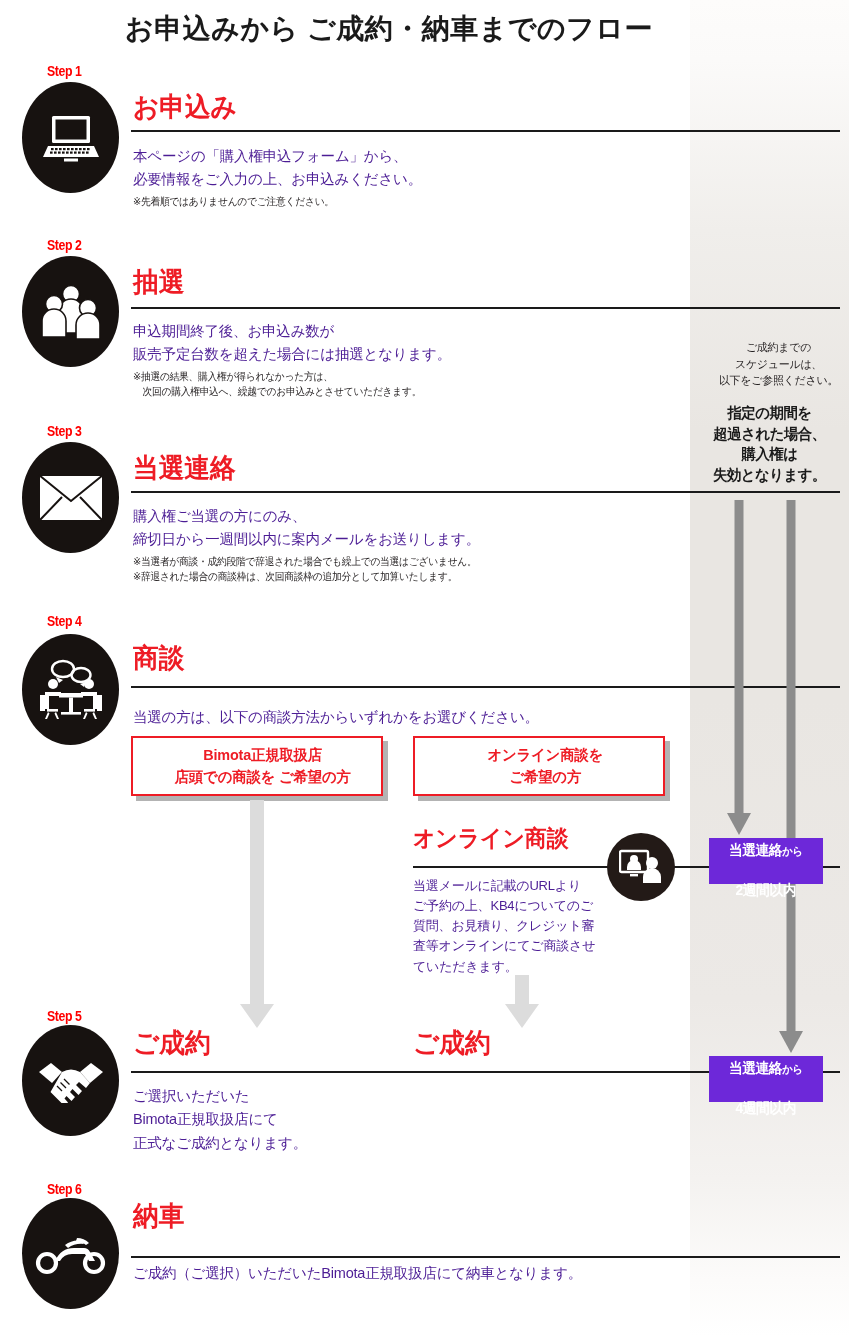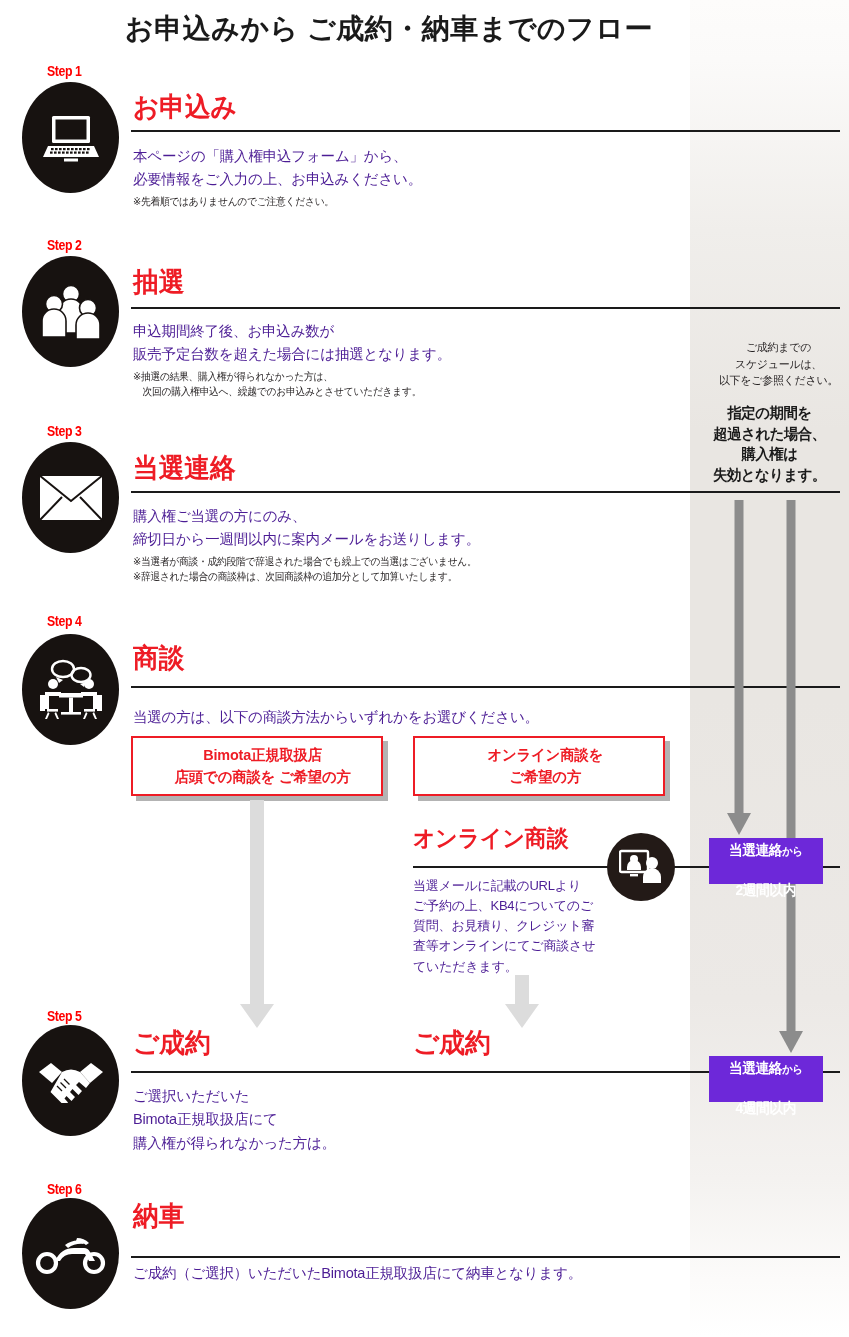--- a/index.html
+++ b/index.html
@@ -297,21 +297,21 @@
         <path d="M24 13 q9 -5 18 0 l10 11 -4 5 -7 -6 -3 3 6 6 -3.5 4 -6 -6 -2.5 3 5 5 -3.5 4 -5 -5 -2 2.5 3.5 4 -3.5 3.5 -14 -14 Z"></path>
       </g>
       <g stroke="#171210" stroke-width="1.3" fill="none">
         <path d="M19 27 l5 5 M22.5 23.5 l5.5 5.5 M26 20 l5.5 5.5"></path>
       </g>
     </svg>
   </div>
   <div class="sec-title" style="left:133px;top:1025px;">ご成約</div>
   <div class="body-txt" style="left:133px;top:1085px;">ご選択いただいた
 Bimota正規取扱店にて
-購入権が得られなかった方は。</div>
+正式なご成約となります。</div>
   <div class="sec-title" style="left:413px;top:1025px;">ご成約</div>
 
   <div class="step-label" style="left:47px;top:1180px;">Step 6</div>
   <div class="icon-circle" style="left:22px;top:1198px;">
     <svg width="72" height="42" viewBox="0 0 72 42" aria-hidden="true">
       <g fill="none" stroke="#ffffff" stroke-width="4.2">
         <circle cx="12" cy="30" r="9"></circle>
         <circle cx="59" cy="30" r="9"></circle>
       </g>
       <path d="M20 28 q6 -13 19 -13 l10 0 q4 0 6 4 l5 9 h-6 l-4 -7 -13 0 q-8 0 -12 7 Z" fill="#ffffff"></path>

